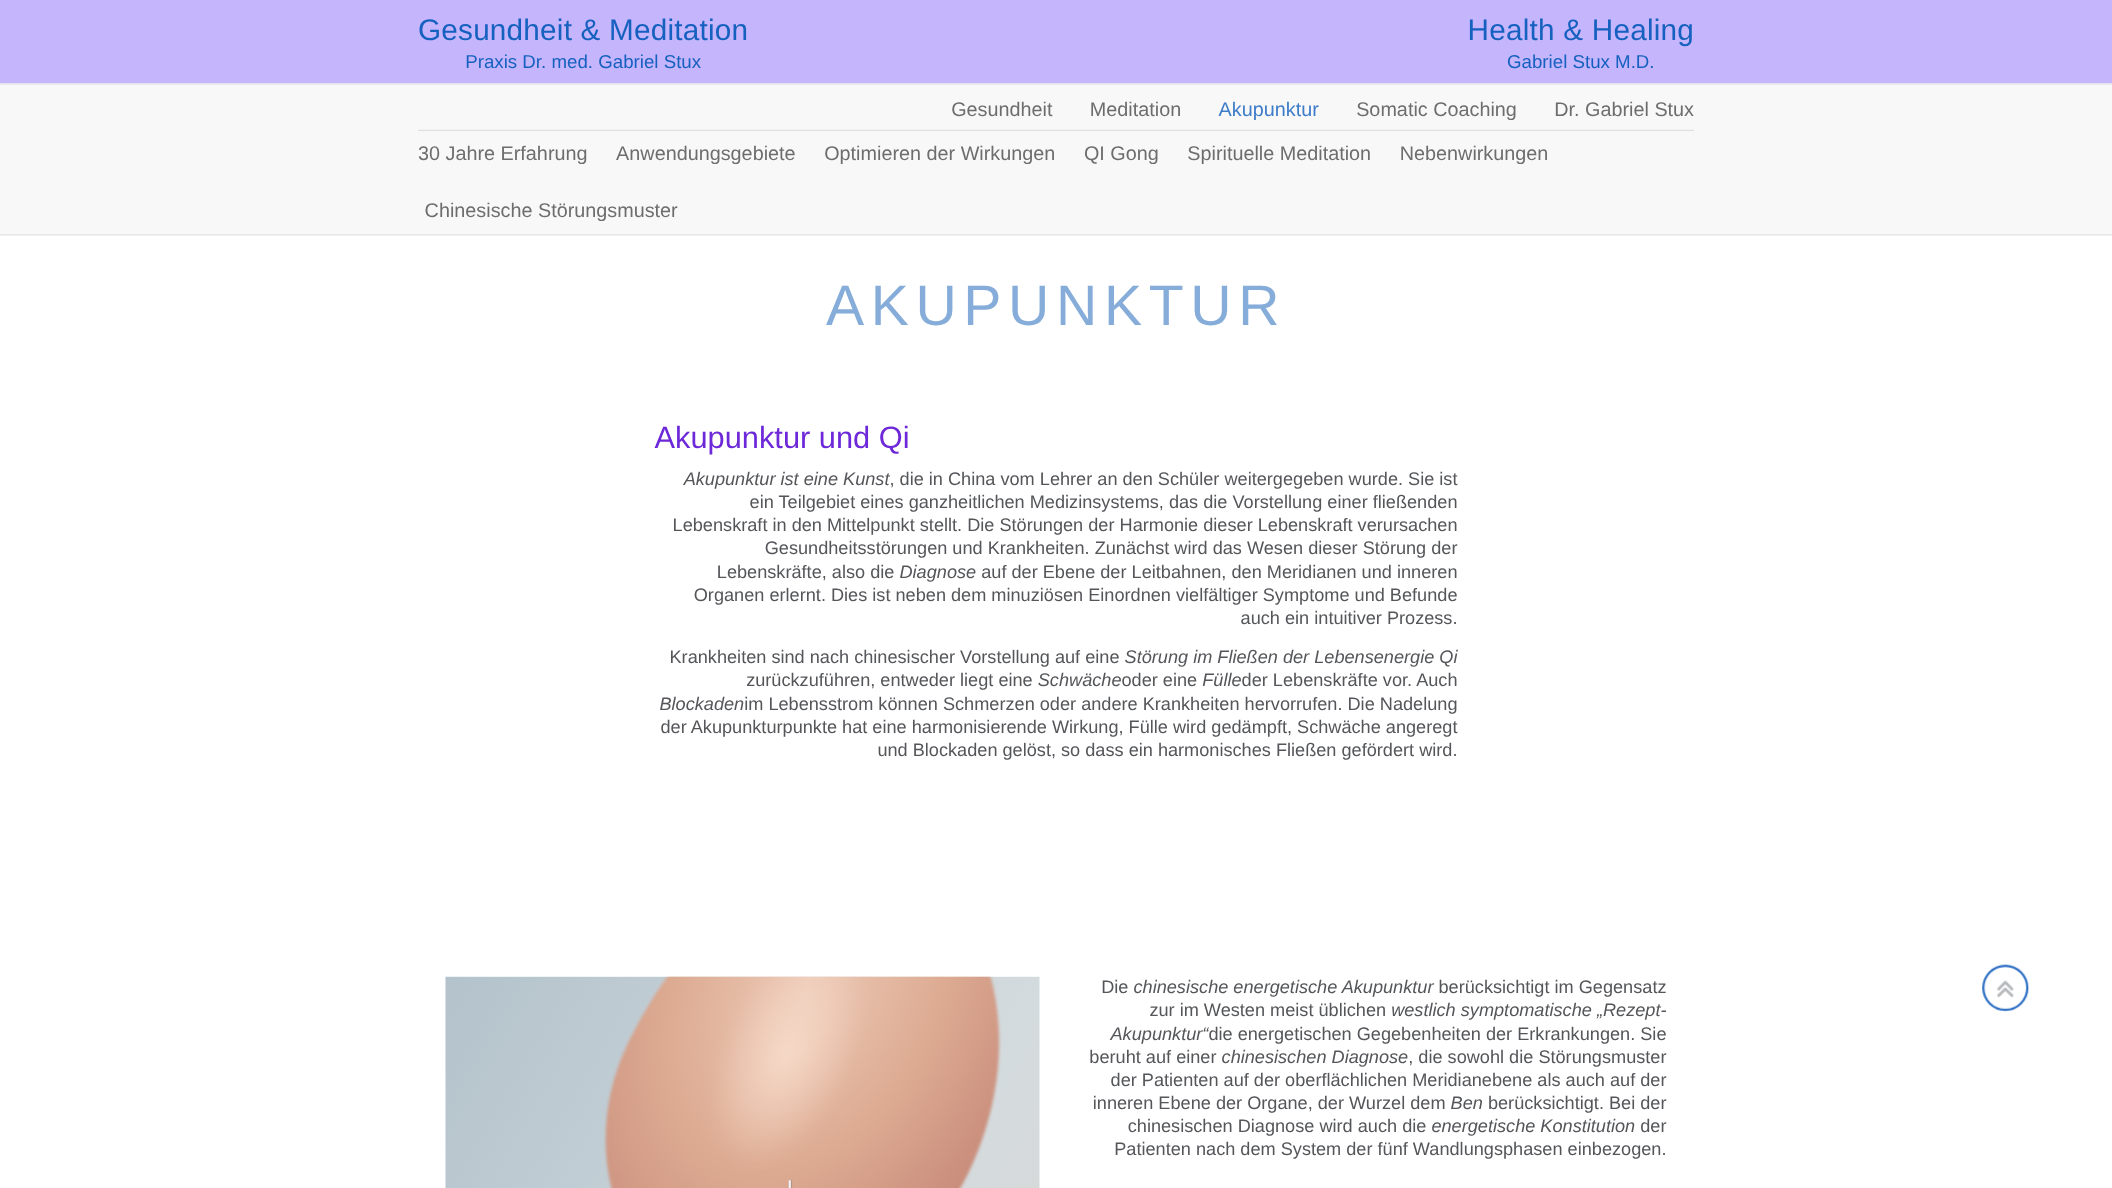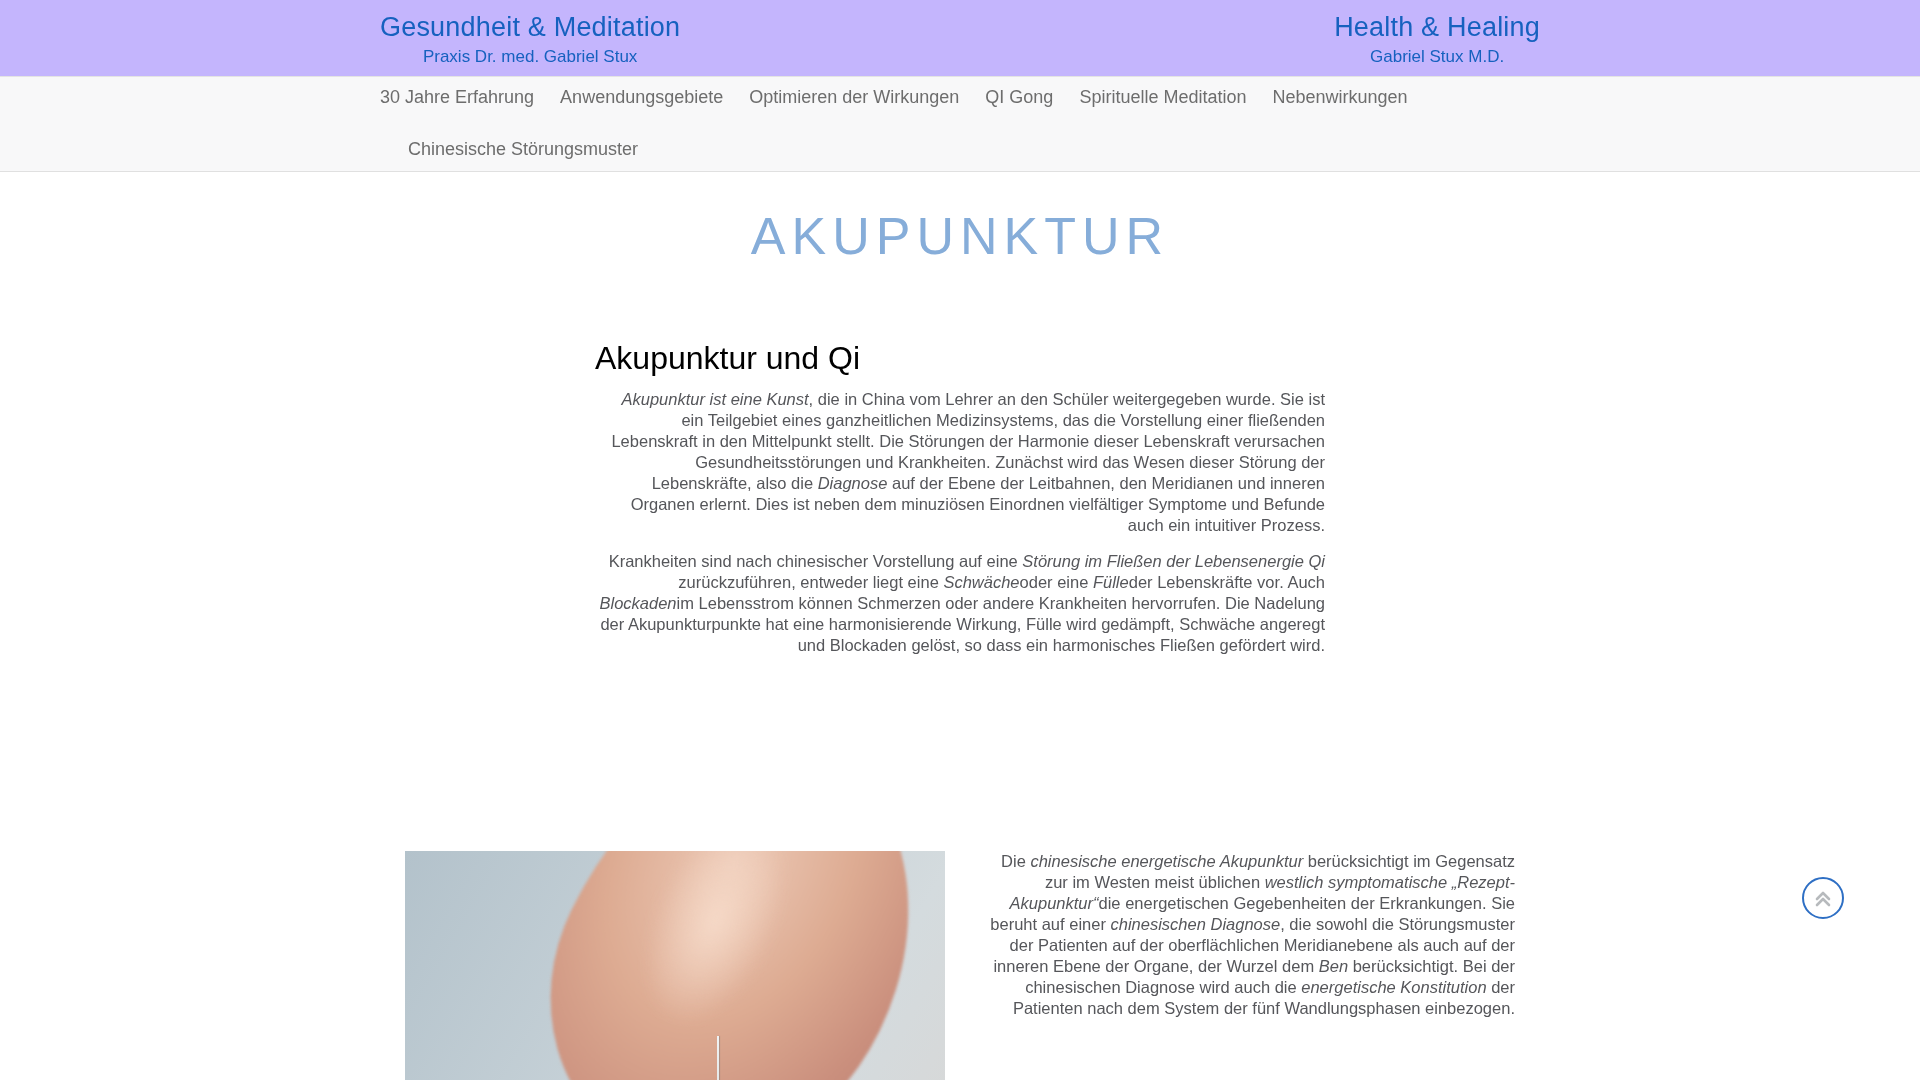--- a/index.html
+++ b/index.html
@@ -34,37 +34,37 @@
     border-bottom: 1px solid #dcdcdc;
     font-size: 18px; color: #6d6d6d;
   }
   .nav-item { cursor: pointer; white-space: nowrap; }
   .nav-primary .active { color: #3d7cc9; }
   .nav-secondary {
     display: flex; flex-wrap: wrap; column-gap: 30px; row-gap: 2px;
     padding: 7px 0 9px;
     font-size: 18px; color: #6d6d6d; line-height: 26px; gap: 26px;
   }
-  .nav-secondary .nav-item:nth-child(7) { margin-left: 28px; }
+  .nav-secondary .nav-item:nth-child(7) { margin-left: 6px; }
 
   
   .page-title {
     margin-top: 34px;
     text-align: center;
     font-size: 52px; font-weight: 100;
     letter-spacing: 6px;
     color: #86add9;
     line-height: 60px;
   }
 
   
   .section-1 { margin-top: 74px; }
   .section-1 .text-block { margin-left: 215px; width: 730px; }
   h2.section-heading {
-    font-size: 32px; font-weight: 400; color: #000000;
+    font-size: 28px; font-weight: 400; color: #6d28d9;
     margin: 0 0 12px 0;
   }
   p.body-par {
     font-size: 16.5px; line-height: 21px; color: #55565a;
     margin: 0 0 15px 0;
     text-align: right;
   }
   p.body-par em { font-style: italic; }
 
   .section-2 { margin-top: 195px; display: flex; align-items: flex-start; }
@@ -117,20 +117,27 @@
     </div>
     <div class="logo">
       <div class="logo-title">Health &amp; Healing</div>
       <div class="logo-sub">Gabriel Stux M.D.</div>
     </div>
   </div>
 </header>
 
 <nav class="navbar">
   <div class="container">
+    <div class="nav-primary">
+      <span class="nav-item">Gesundheit</span>
+      <span class="nav-item">Meditation</span>
+      <span class="nav-item active">Akupunktur</span>
+      <span class="nav-item">Somatic Coaching</span>
+      <span class="nav-item">Dr. Gabriel Stux</span>
+    </div>
     <div class="nav-secondary">
       <span class="nav-item">30 Jahre Erfahrung</span>
       <span class="nav-item">Anwendungsgebiete</span>
       <span class="nav-item">Optimieren der Wirkungen</span>
       <span class="nav-item">QI Gong</span>
       <span class="nav-item">Spirituelle Meditation</span>
       <span class="nav-item">Nebenwirkungen</span>
       <span class="nav-item">Chinesische Störungsmuster</span>
     </div>
   </div>

